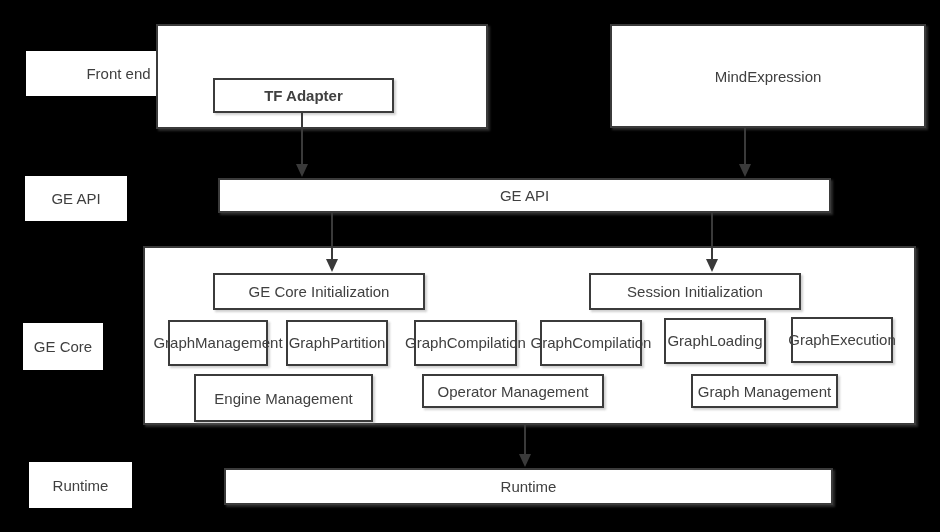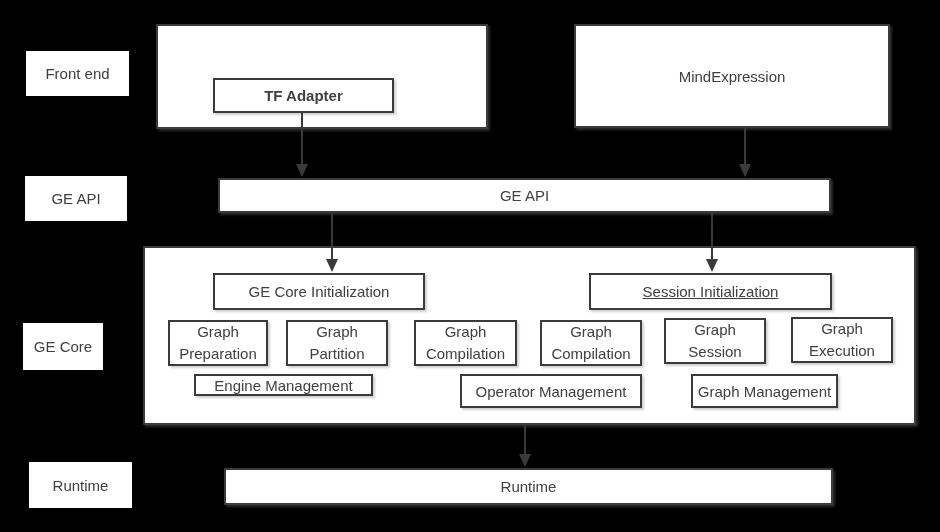--- a/index.html
+++ b/index.html
@@ -45,21 +45,20 @@
     box-shadow: 2px 2px 2px rgba(120,120,120,0.35);
   }
   .box.top-label {
     align-items: center;
     margin-left: 13px;
   }
   .box.top-label .lbl {
     margin-top: 28px;
   }
   .two-line {
-    flex-direction: column;
     line-height: 22px;
   }
   .arrow {
     position: absolute;
     width: 12px;
     display: flex;
     flex-direction: column;
     align-items: center;
   }
   .arrow .shaft {
@@ -73,77 +72,77 @@
     border-left: 6px solid transparent;
     border-right: 6px solid transparent;
     border-top: 13px solid #3a3a3a;
   }
 </style>
 </head>
 <body>
 
 <div class="canvas">
 
-  <div class="side-label" style="left:26px; top:51px; width:103px; height:45px;">Front end</div>
+  <div class="side-label" style="left:26px; top:51px; width:103px; height:45px;padding-left:41px;">Front end</div>
   <div class="side-label" style="left:25px; top:176px; width:102px; height:45px;">GE API</div>
   <div class="side-label" style="left:23px; top:323px; width:80px; height:47px;">GE Core</div>
   <div class="side-label" style="left:29px; top:462px; width:103px; height:46px;">Runtime</div>
 
   <div class="box top-label" style="left:143px; top:24px; width:332px; height:105px;">
     <span class="lbl">Tensorflow</span>
   </div>
   <div class="box" style="left:213px; top:78px; width:181px; height:35px;font-weight:bold;">
     <span>TF Adapter</span>
   </div>
-  <div class="box" style="left:574px; top:24px; width:316px; height:104px;justify-content:center;">
+  <div class="box" style="left:610px; top:24px; width:316px; height:104px;justify-content:center;">
     <span>MindExpression</span>
   </div>
 
   <div class="box" style="left:218px; top:178px; width:613px; height:35px;">
     <span>GE API</span>
   </div>
 
   <div class="panel" style="left:143px; top:246px; width:773px; height:179px;"></div>
 
   <div class="box" style="left:213px; top:273px; width:212px; height:37px;">
     <span>GE Core Initialization</span>
   </div>
-  <div class="box" style="left:589px; top:273px; width:243px; height:37px;text-decoration:underline;">
+  <div class="box" style="left:589px; top:273px; width:212px; height:37px;">
     <span>Session Initialization</span>
   </div>
 
   <div class="box two-line" style="left:168px; top:320px; width:100px; height:46px;">
     <span>Graph</span>
-    <span>Preparation</span>
+    <span>Management</span>
   </div>
   <div class="box two-line" style="left:286px; top:320px; width:102px; height:46px;">
     <span>Graph</span>
     <span>Partition</span>
   </div>
   <div class="box two-line" style="left:414px; top:320px; width:103px; height:46px;">
     <span>Graph</span>
     <span>Compilation</span>
   </div>
   <div class="box two-line" style="left:540px; top:320px; width:102px; height:46px;">
     <span>Graph</span>
     <span>Compilation</span>
   </div>
   <div class="box two-line" style="left:664px; top:318px; width:102px; height:46px;">
     <span>Graph</span>
-    <span>Session</span>
+    <span>Loading</span>
   </div>
   <div class="box two-line" style="left:791px; top:317px; width:102px; height:46px;">
     <span>Graph</span>
     <span>Execution</span>
   </div>
 
-  <div class="box" style="left:194px; top:374px; width:179px; height:22px;">
+  <div class="box" style="left:194px; top:374px; width:179px; height:48px;">
     <span>Engine Management</span>
   </div>
-  <div class="box" style="left:460px; top:374px; width:182px; height:34px;align-items:center;">
+  <div class="box" style="left:422px; top:374px; width:182px; height:34px;align-items:center;">
     <span>Operator Management</span>
   </div>
   <div class="box" style="left:691px; top:374px; width:147px; height:34px;">
     <span>Graph Management</span>
   </div>
 
   <div class="box" style="left:224px; top:468px; width:609px; height:37px;">
     <span>Runtime</span>
   </div>
 

